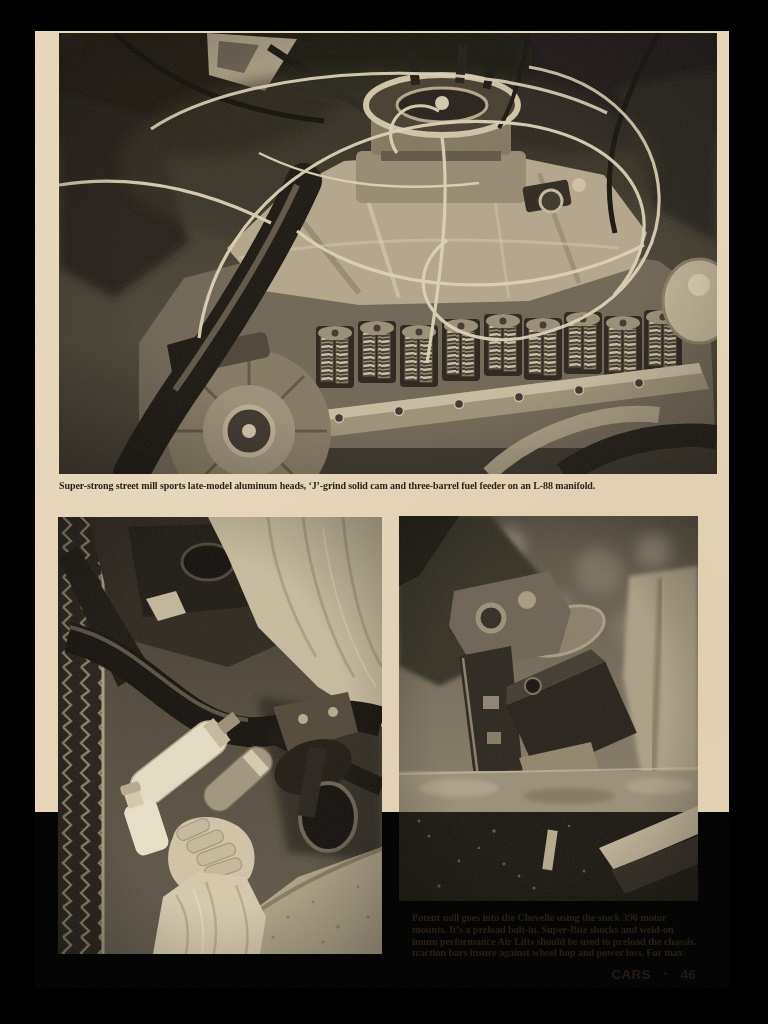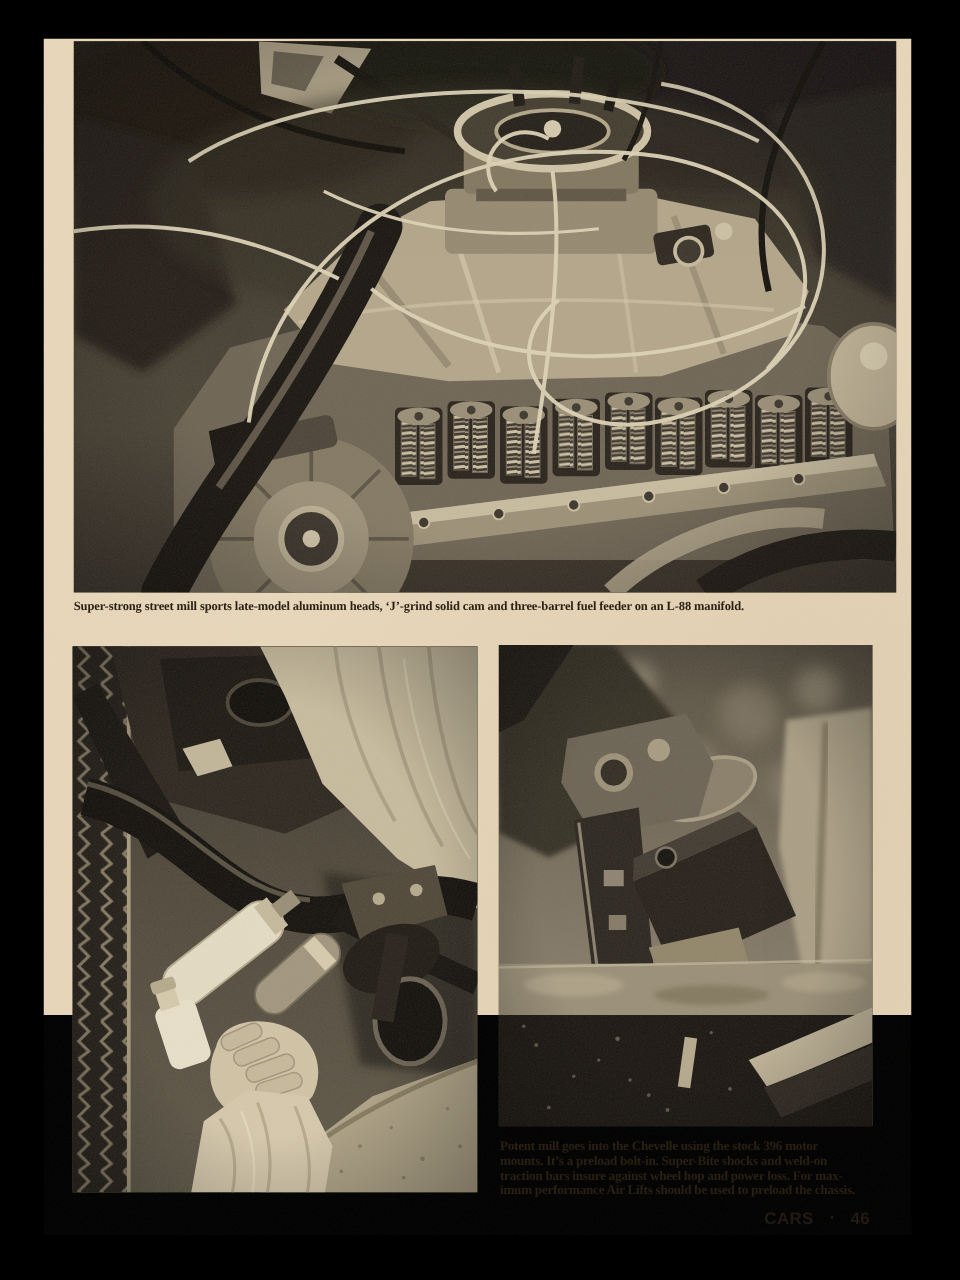--- a/index.html
+++ b/index.html
@@ -23,21 +23,21 @@
   .photo-right{left:364px;top:485px;width:299px;height:385px;}
   .caption{
     position:absolute;color:#261c0f;font-weight:700;
     font-family:"Liberation Serif", serif;
   }
   .caption-top{
     left:24px;top:449px;width:652px;font-size:10px;letter-spacing:-0.1px;
     white-space:nowrap;
   }
   .caption-right{left:365px;top:881px;width:316px;font-size:10.5px;line-height:11.8px;letter-spacing:-0.2px;}
-  .caption-right div{white-space:nowrap;}
+  .caption-right div{white-space:nowrap;margin-left:12px;}
   .footer{
     position:absolute;top:935px;right:33px;height:16px;
     display:flex;align-items:center;gap:13px;
     font-family:"Liberation Sans", sans-serif;font-weight:700;
     font-size:13.5px;color:#1f1710;letter-spacing:0.3px;justify-content:space-between;
   }
   .footer .bullet{font-size:9px;line-height:16px;}
   .paper-grain{position:absolute;left:0;top:0;pointer-events:none;}
 </style>
 </head>
@@ -321,22 +321,22 @@
       <polygon points="200,332 299,290 299,318 215,354" fill="#c0b498"></polygon>
       <polygon points="212,354 299,320 299,348 226,378" fill="#2e2820"></polygon>
       <rect width="299" height="385" fill="url(#vigG)"></rect>
       <rect width="299" height="385" filter="url(#grain)" opacity="0.22"></rect>
     </svg>
   </div>
 
   <div class="caption caption-right">
     <div>Potent mill goes into the Chevelle using the stock 396 motor</div>
     <div>mounts. It’s a preload bolt-in. Super-Bite shocks and weld-on</div>
+    <div>imum performance Air Lifts should be used to preload the chassis.</div>
     <div>traction bars insure against wheel hop and power loss. For max-</div>
-    <div>imum performance Air Lifts should be used to preload the chassis.</div>
   </div>
 
   <div class="footer">
     <span>CARS</span>
     <span class="bullet">•</span>
     <span>46</span>
   </div>
 
   <svg class="paper-grain" width="694" height="957">
     <rect width="694" height="957" filter="url(#grain)" opacity="0.1"></rect>

